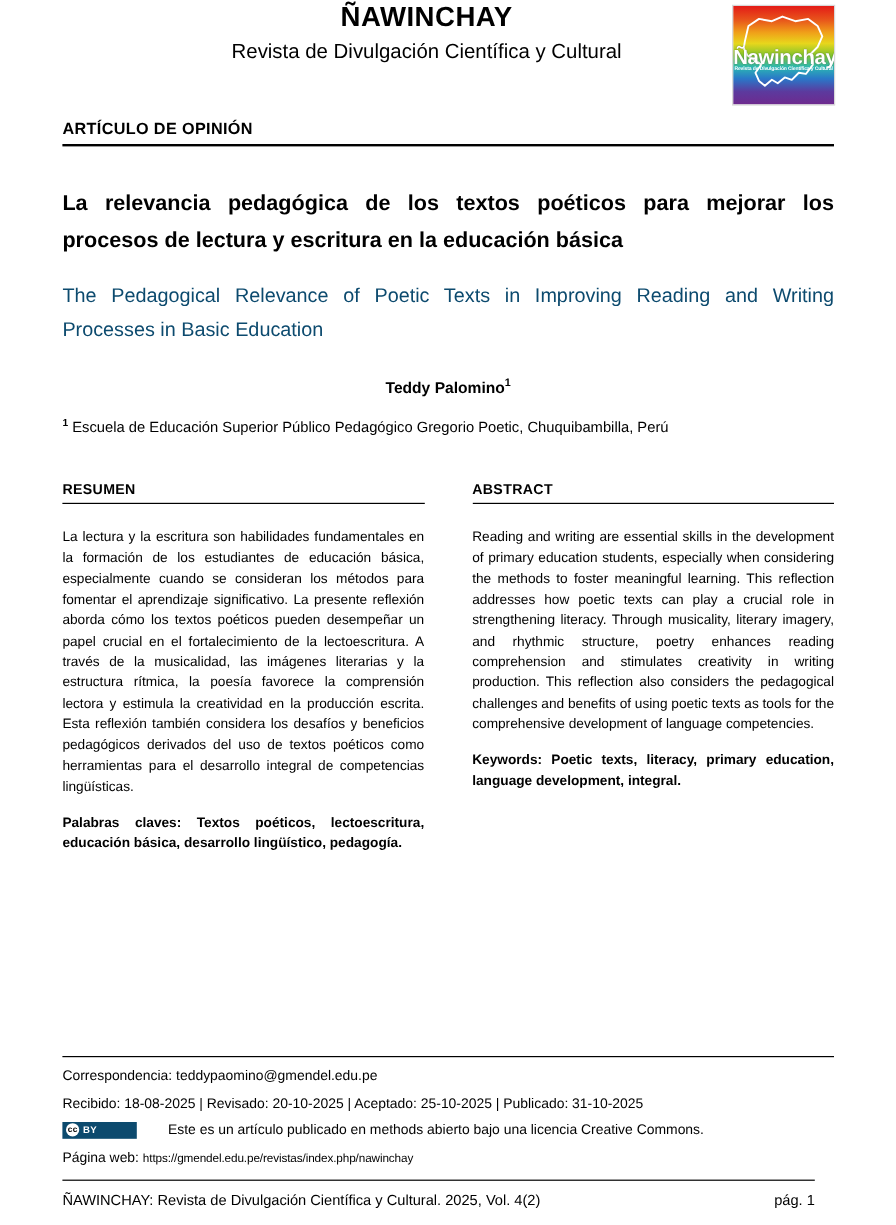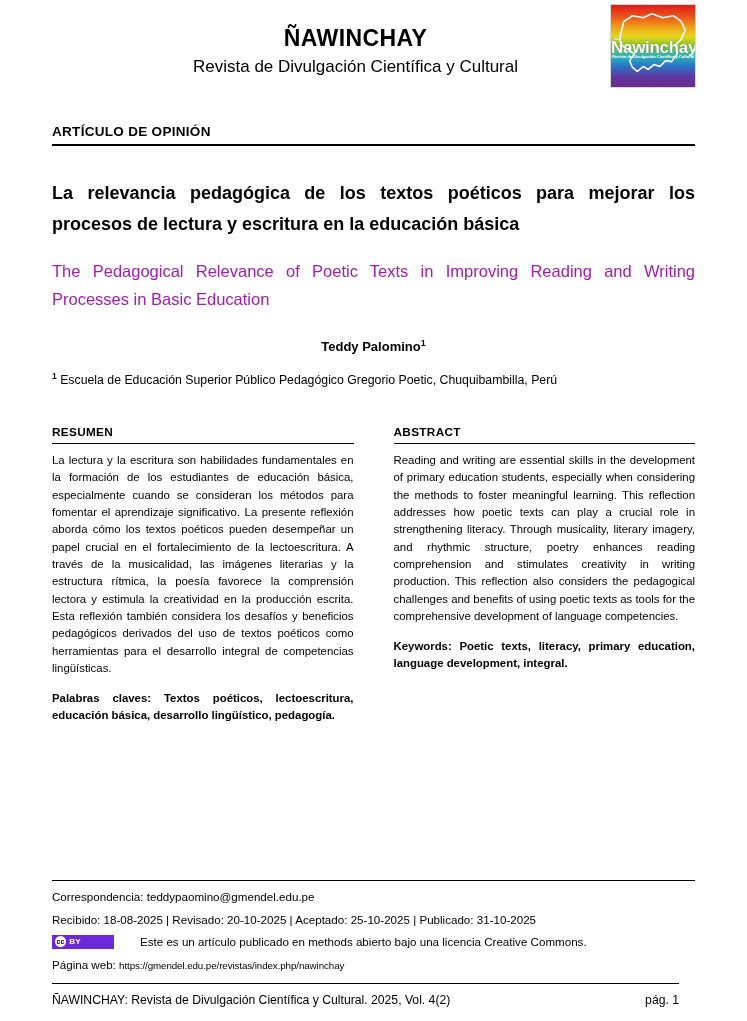--- a/index.html
+++ b/index.html
@@ -19,21 +19,20 @@
     position: relative;
     width: 747px;
     height: 1021px;
     box-sizing: border-box;
     padding: 0 52px;
   }
 
   
   .masthead {
     position: relative;
-    padding-top: 24px;
     height: 88px;
   }
   .masthead-text {
     text-align: center;
     padding-right: 36px;
   }
   .journal-title {
     font-size: 23px;
     font-weight: bold;
     letter-spacing: 0.4px;
@@ -119,21 +118,21 @@
     text-align: justify;
     text-align-last: left;
   }
   .title-en {
     margin-top: 17px;
     font-size: 16.5px;
     font-weight: normal;
     line-height: 1.72;
     text-align: justify;
     text-align-last: left;
-    color: #a21caf;
+    color: #0c4a6e;
   }
   .author {
     margin-top: 24px;
     text-align: center;
     font-size: 13px;
     font-weight: bold;
   }
   .author sup { font-size: 9px; font-weight: bold; }
   .affiliation {
     margin-top: 17px;
@@ -150,21 +149,21 @@
   }
   .col { width: 303px; }
   .col-head {
     font-size: 11.8px;
     font-weight: bold;
     letter-spacing: 0.3px;
     padding-bottom: 4px;
   }
   .rule-med { border-bottom: 1.8px solid #000; width: 100%; }
   .col-body {
-    margin-top: 8px;
+    margin-top: 20px;
     font-size: 11.4px;
     line-height: 1.52;
     text-align: justify;
     text-align-last: left;
   }
   .col-keywords {
     margin-top: 13px;
     font-size: 11.4px;
     font-weight: bold;
     line-height: 1.5;
@@ -182,21 +181,21 @@
   }
   .meta-line.first { margin-top: 7px; }
   .license-row {
     display: flex;
     align-items: center;
     margin-top: 5px;
   }
   .cc-badge {
     display: inline-flex;
     align-items: center;
-    background: #6d28d9;
+    background: #0c4a6e;
     color: #ffffff;
     height: 14px;
     width: 62px;
     padding: 0 3px;
     box-sizing: border-box;
     font-size: 8px;
     font-weight: bold;
     line-height: 1;
     letter-spacing: 0.2px;
   }

